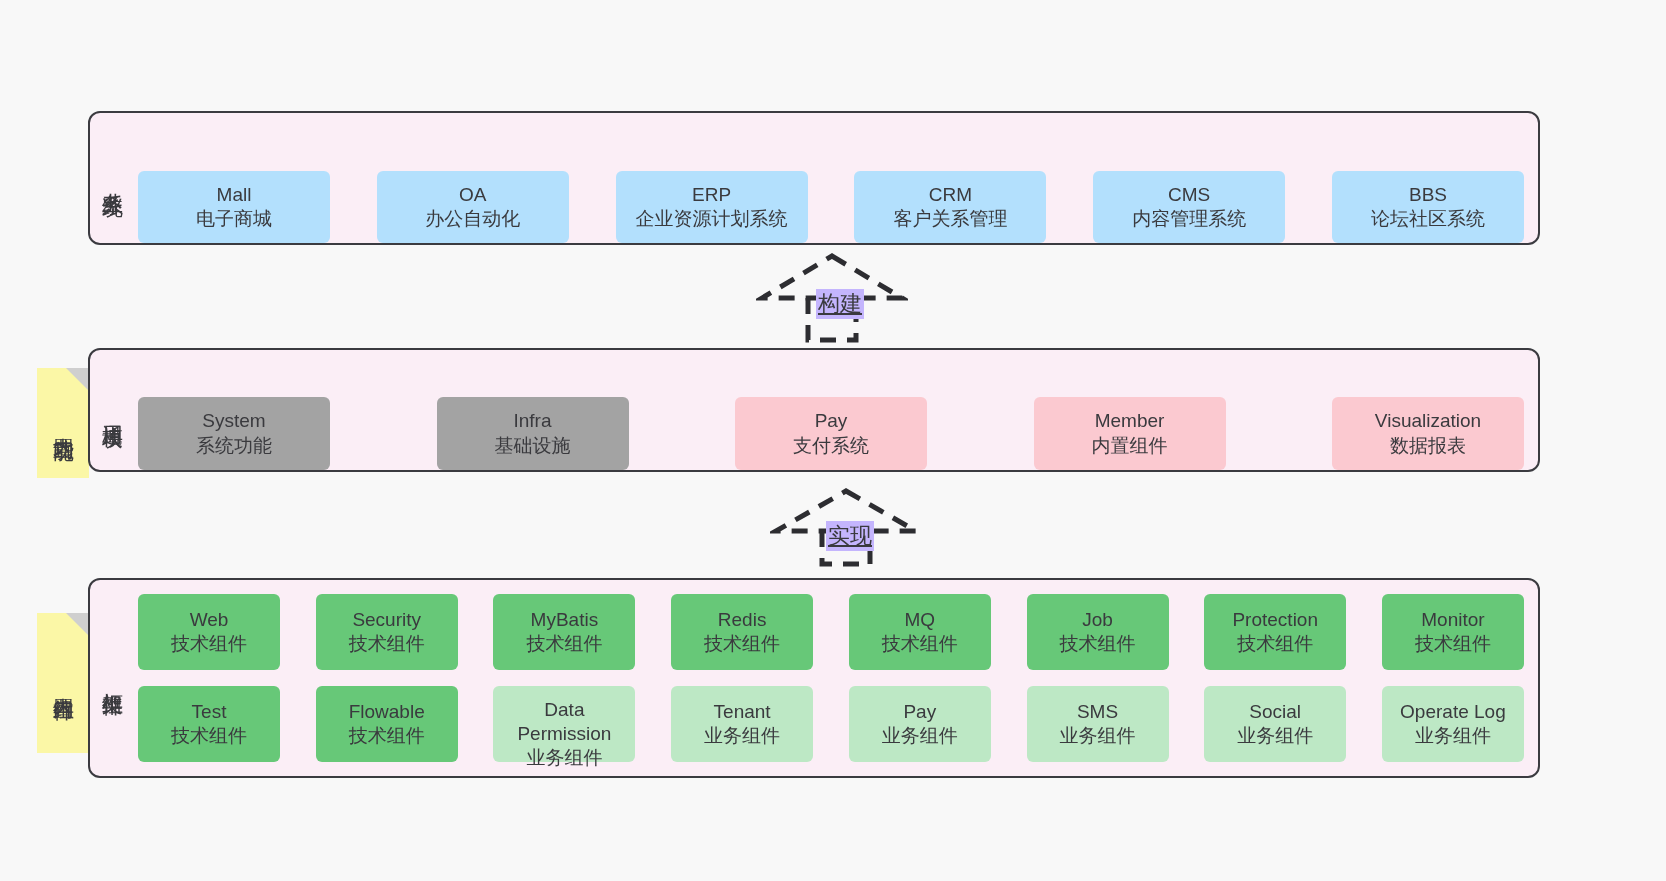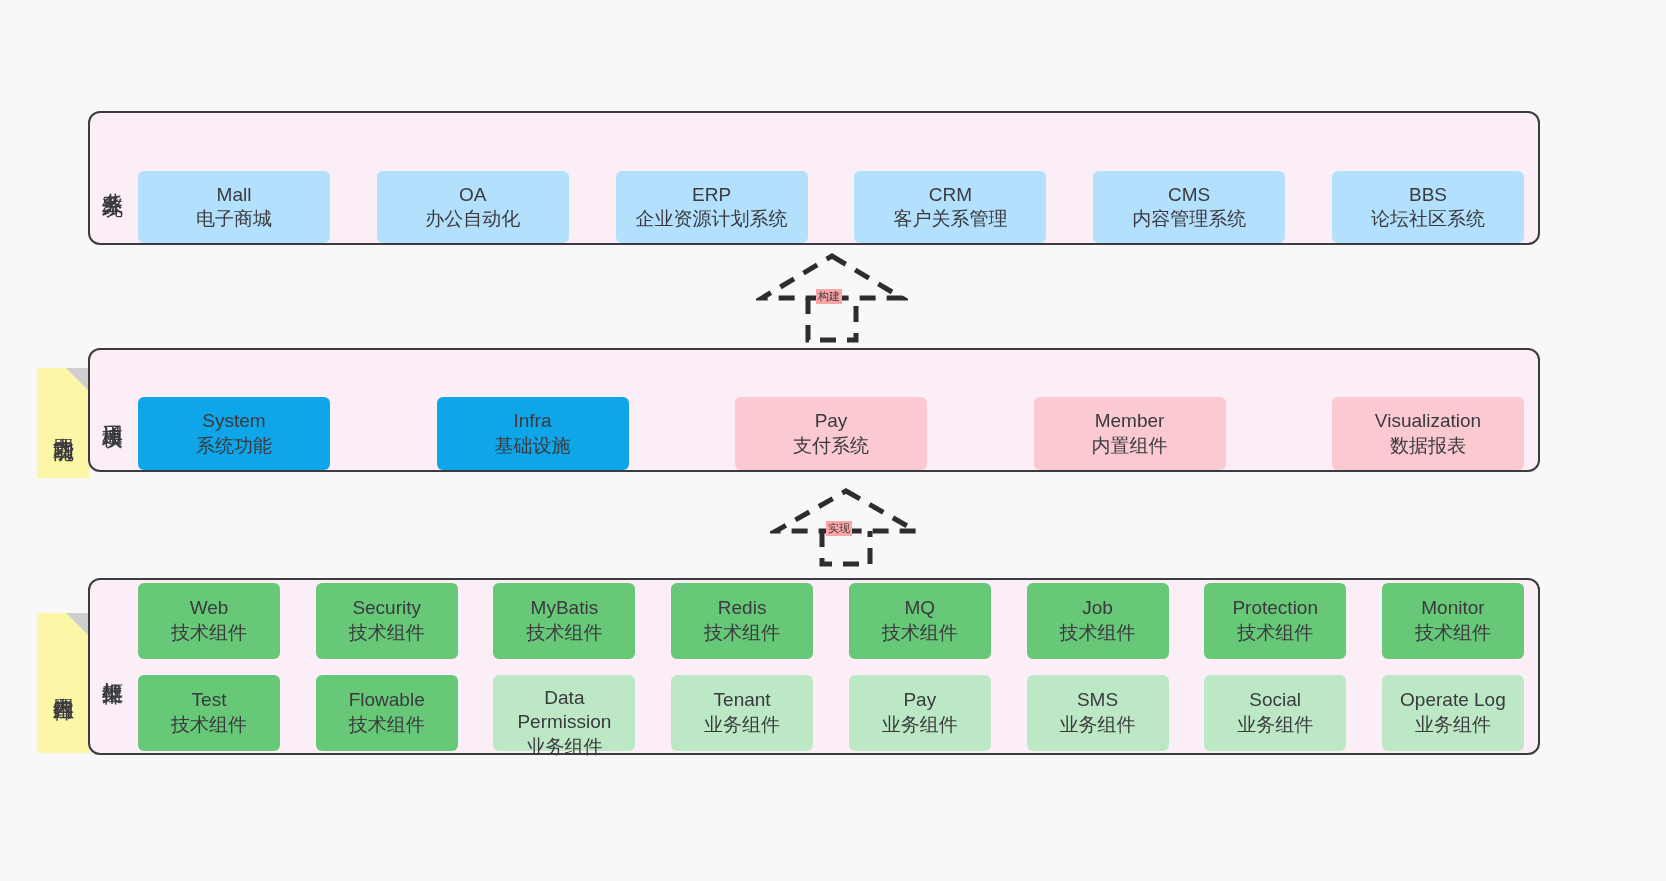--- a/index.html
+++ b/index.html
@@ -90,25 +90,25 @@
   .cell .l2 { white-space: nowrap; }
   .cell.wrap .l1 { white-space: normal; margin-top: 20px; }
 
   
   #layer-business { left: 88px; top: 111px; width: 1452px; height: 134px; }
   #layer-business .cell { background: #b3e0fd; width: 192px; height: 72px; }
 
   
   #layer-modules { left: 88px; top: 348px; width: 1452px; height: 124px; }
   #layer-modules .cell { width: 192px; height: 73px; }
-  .c-strong { background: #0ea5e9; }
+  .c-strong { background: #a3a3a3; }
   .c-soft   { background: #fbc9d0; }
 
   
-  #layer-framework { left: 88px; top: 578px; width: 1452px; height: 177px; }
+  #layer-framework { left: 88px; top: 578px; width: 1452px; height: 200px; }
   #layer-framework .cell { width: 142px; height: 76px; }
   .c-green   { background: #67c878; }
   .c-green-l { background: #bde8c5; }
 
   
   .note {
     position: absolute;
     background: #fbf7a6;
     box-sizing: border-box;
     display: flex;
@@ -129,25 +129,26 @@
     border-left: 23px solid transparent;
     border-top: 23px solid #cfcfcf;
   }
   #note-functions  { left: 37px; top: 368px; width: 52px; height: 110px; }
   #note-components { left: 37px; top: 613px; width: 52px; height: 140px; }
 
   
   .arrow { position: absolute; }
   .arrow .lbl {
     position: absolute;
-    font-size: 11px;
+    font-size: 22px;
     color: #3a3a3e;
     white-space: nowrap;
-    background: #fca5a5;
+    background: #c4b5fd;
     padding: 0 2px;
+    text-decoration: underline;
   }
   #arrow-build { left: 756px; top: 252px; width: 152px; height: 92px; }
   #arrow-build .lbl { left: 60px; top: 37px; }
   #arrow-impl  { left: 770px; top: 487px; width: 152px; height: 80px; }
   #arrow-impl .lbl  { left: 56px; top: 34px; }
 </style>
 </head>
 <body>
 
 <div id="stage">

